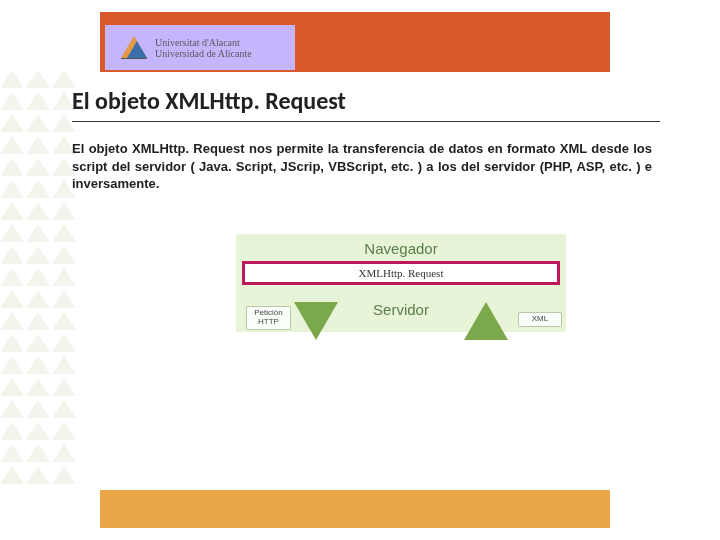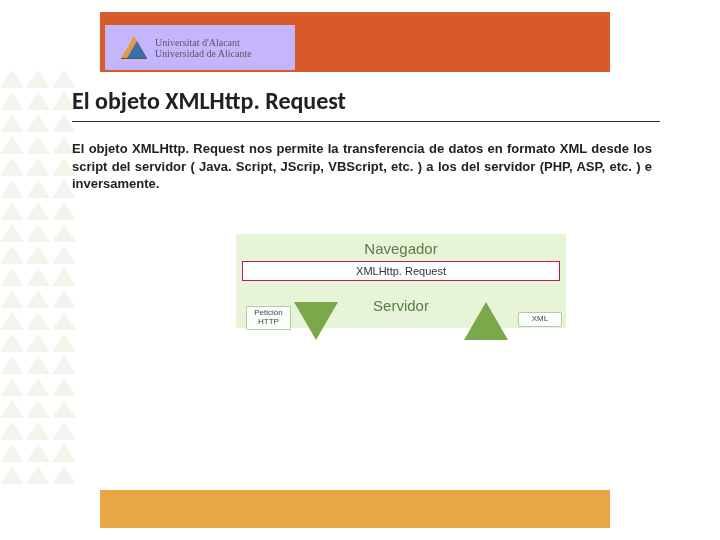--- a/index.html
+++ b/index.html
@@ -122,26 +122,26 @@
   }
   .dgroup .label {
     text-align: center;
     color: #5a7d4a;
     font-size: 15px;
     margin-bottom: 4px;
     font-family: Arial, sans-serif;
   }
   .dcomp {
     background: #fff;
-    border: 1px solid #be185d;
+    border: 3px solid #be185d;
     text-align: center;
     font-size: 11px;
     padding: 3px 4px;
     color: #333;
-    font-family: Liberation Sans, sans-serif;
+    font-family: Liberation Serif, serif;
   }
   .arrows-row {
     position: absolute;
     top: 62px;
     left: 0;
     width: 100%;
     height: 50px;
     display: flex;
     align-items: center;
     justify-content: space-between;

